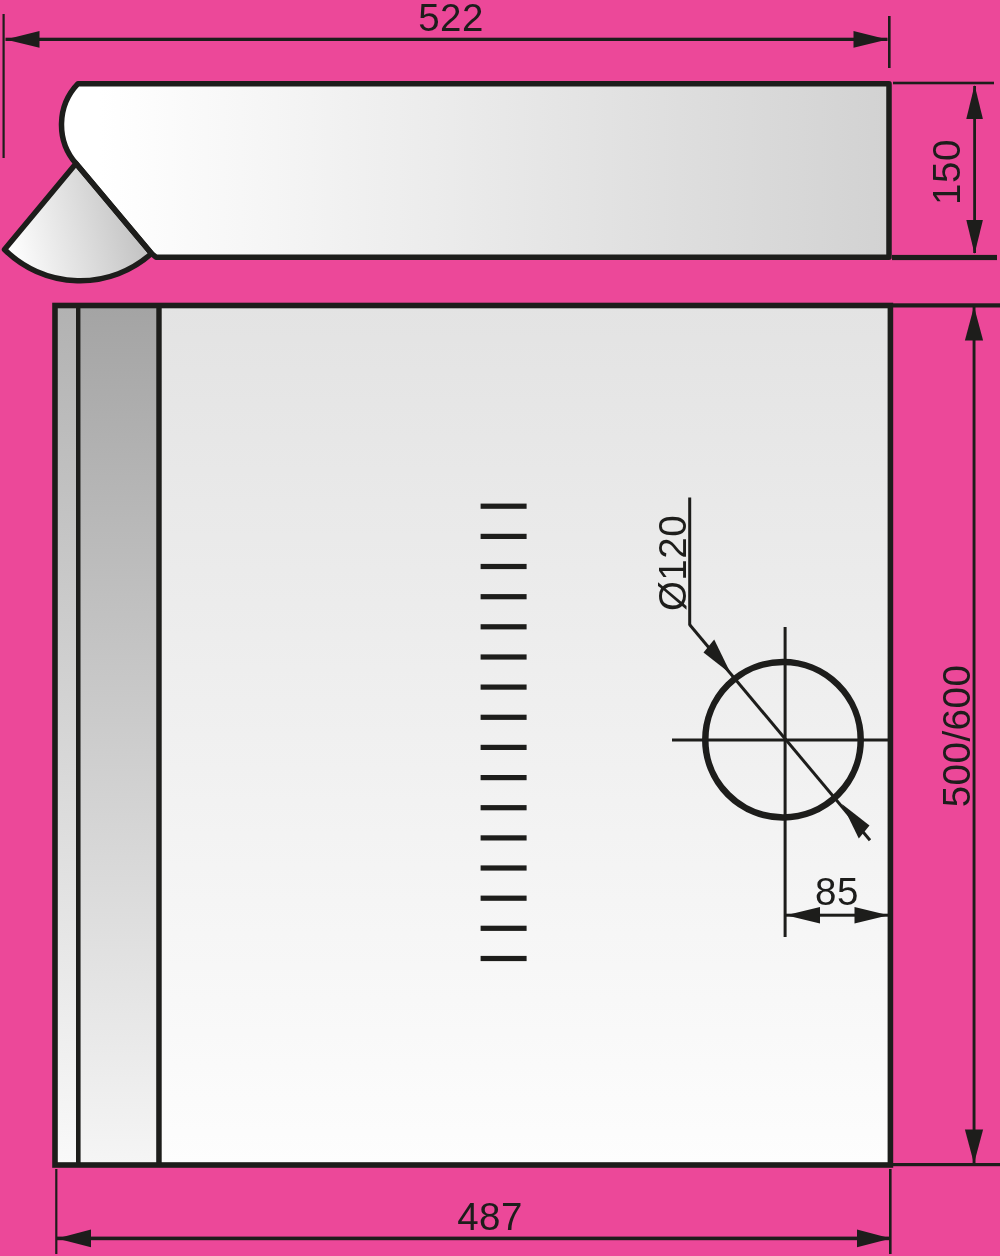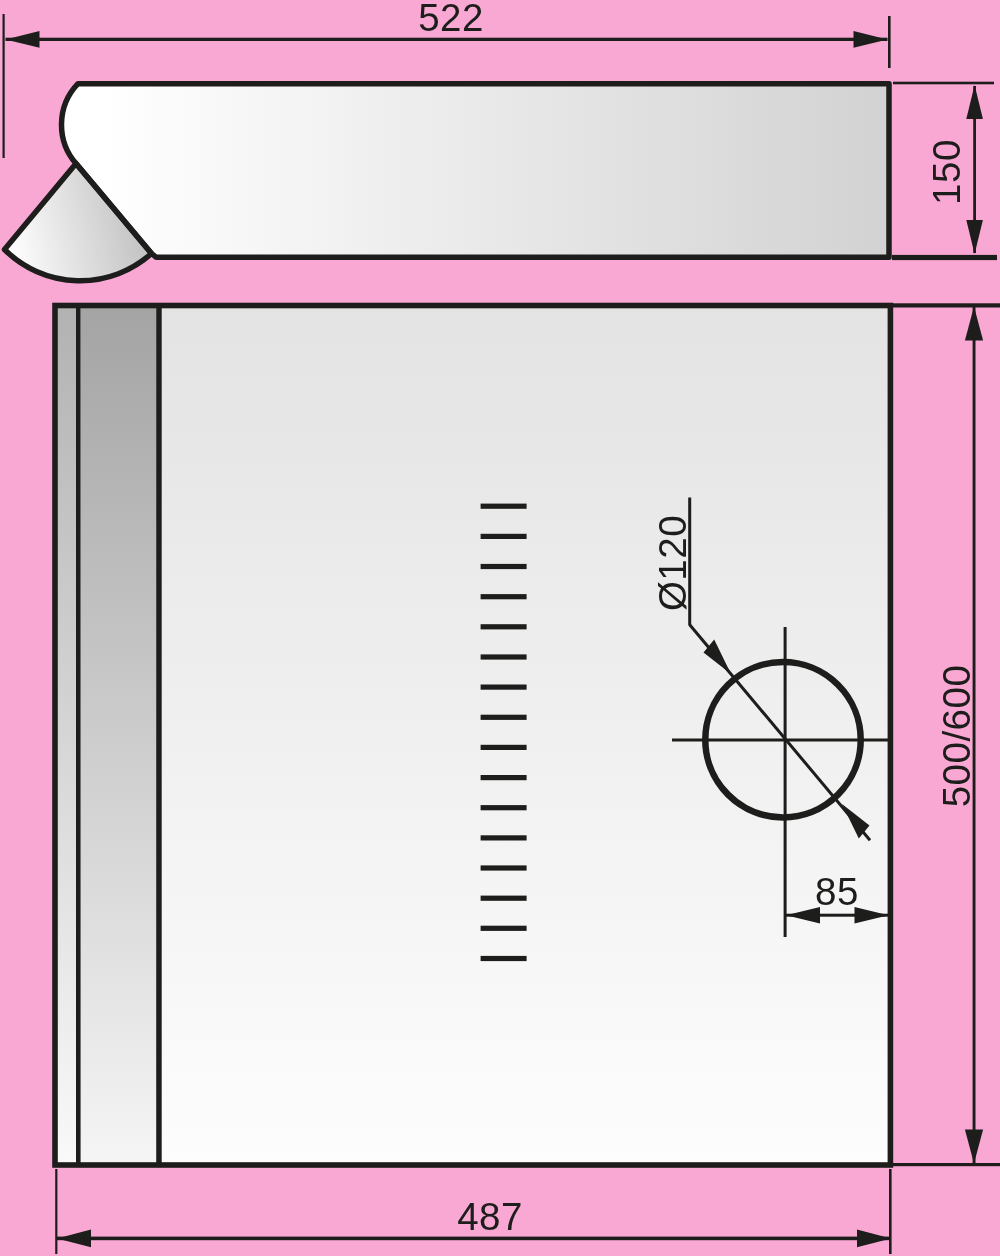--- a/index.html
+++ b/index.html
@@ -1,16 +1,16 @@
 <!DOCTYPE html>
 <html><head>
 <meta charset="utf-8">
 <style>
   html,body{margin:0;padding:0;background:#ffffff;}
-  .wrap{width:1000px;height:1256px;position:relative;background:#f9a8d4;overflow:hidden;}
+  .wrap{width:1000px;height:1256px;position:relative;background:#ec4899;overflow:hidden;}
   svg{display:block;}
   text{font-family:"Liberation Sans", sans-serif; fill:#1d1d1b;}
 </style>
 </head>
 <body>
 <div class="wrap">
 <svg width="1000" height="1256" viewBox="0 0 1000 1256" xmlns="http://www.w3.org/2000/svg">
 <defs>
   <linearGradient id="bodyGrad" x1="100" y1="0" x2="890" y2="0" gradientUnits="userSpaceOnUse">
     <stop offset="0" stop-color="#ffffff"></stop>

